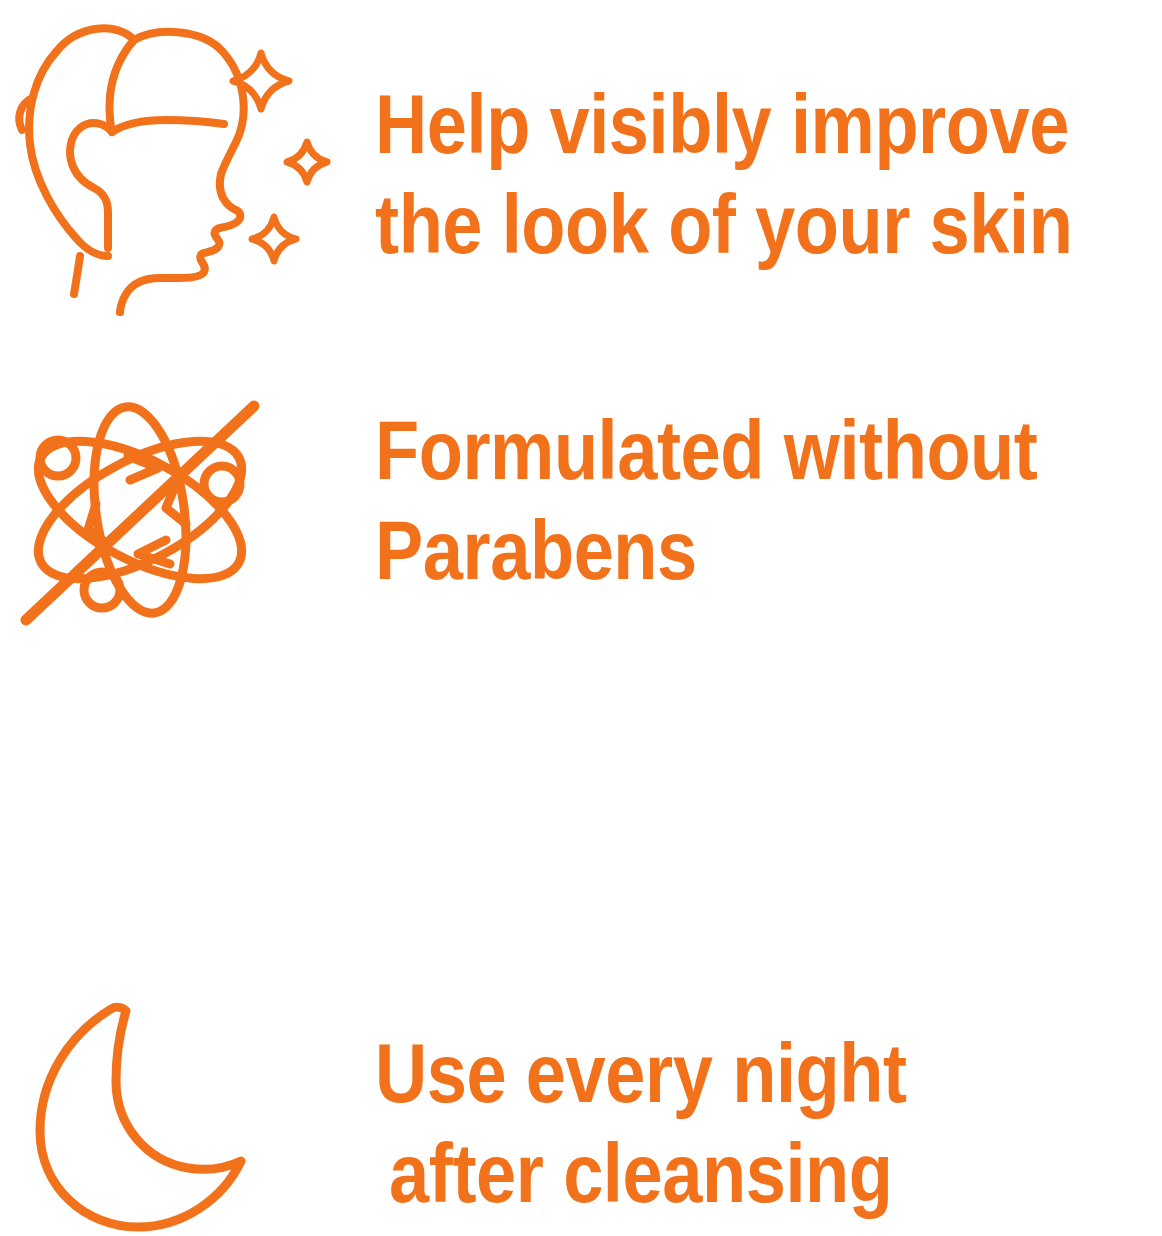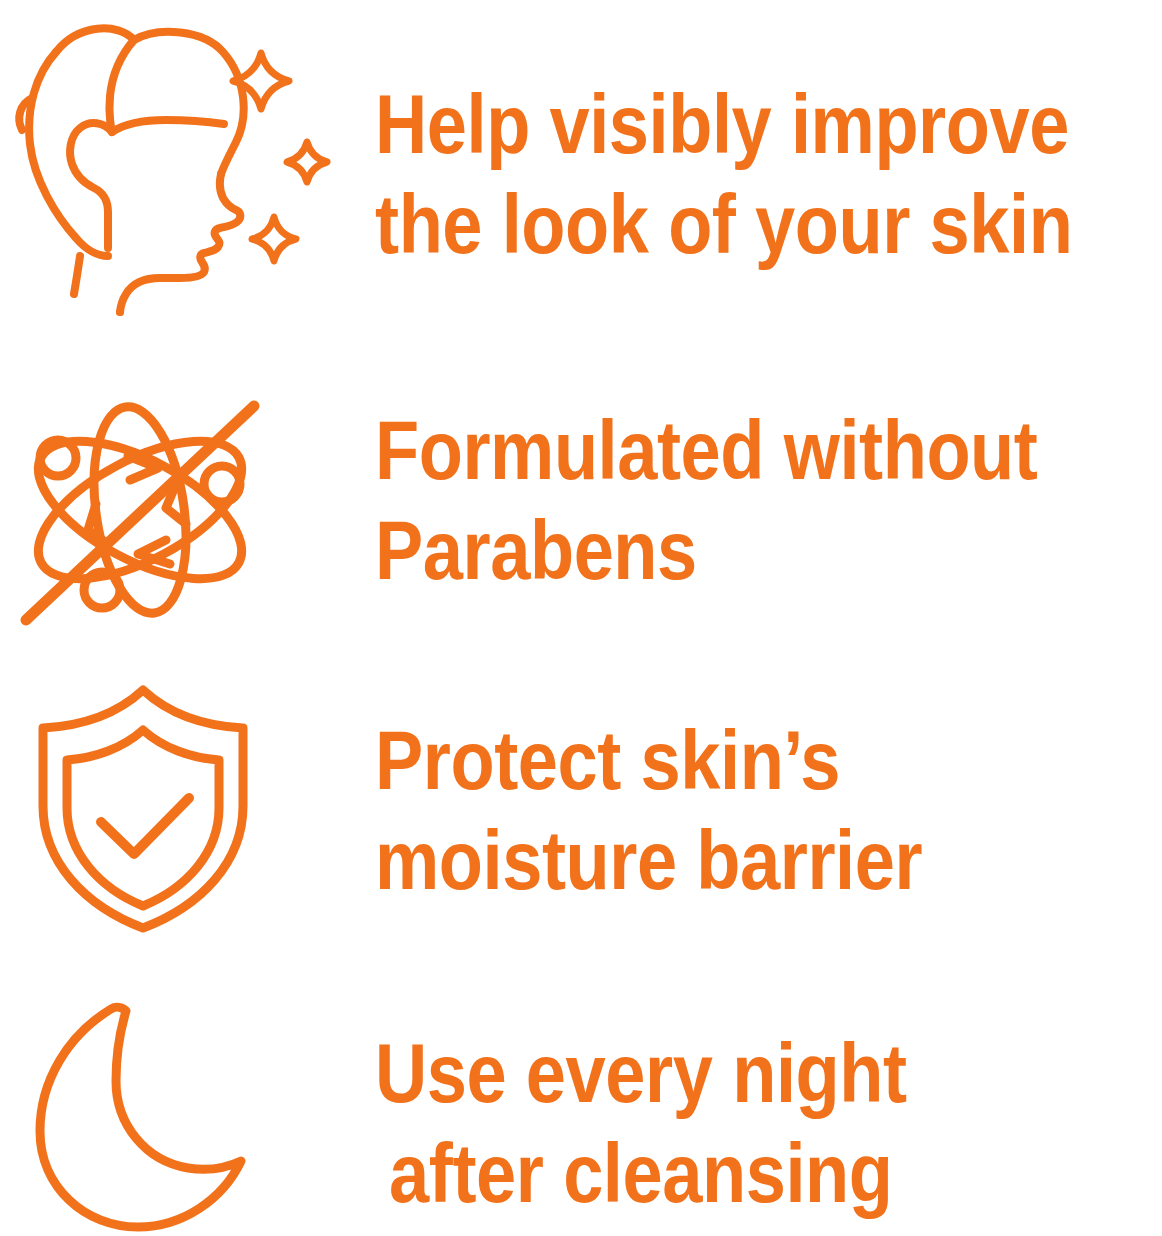--- a/index.html
+++ b/index.html
@@ -169,44 +169,20 @@
         <path d="M244 18 L16 232" stroke-width="11"></path>
       </svg>
     </div>
 
     <div class="benefit-text" style="color: rgb(242, 114, 28);">
       <span class="tline">Formulated without</span>
       <span class="tline">Parabens</span>
     </div>
   </div>
 
-  <div class="benefit-row" id="row-barrier">
-
-    <div class="benefit-icon">
-      <svg width="220" height="250" viewBox="0 0 220 250" fill="none" stroke="#F2721C" stroke-width="9" stroke-linecap="round" stroke-linejoin="round">
-
-        <path d="M110 6 C84 30 48 42 10 44
-                 L10 122 C10 178 52 222 110 244
-                 C168 222 210 178 210 122
-                 L210 44 C172 42 136 30 110 6 Z"></path>
-
-        <path d="M110 46 C90 64 62 74 34 76
-                 L34 124 C34 168 66 204 110 222
-                 C154 204 186 168 186 124
-                 L186 76 C158 74 130 64 110 46 Z"></path>
-
-        <path d="M68 138 L101 170 L156 114" stroke-width="10"></path>
-      </svg>
-    </div>
-
-    <div class="benefit-text" style="color: rgb(242, 114, 28);">
-      <span class="tline">Protect skin’s</span>
-      <span class="tline">moisture barrier</span>
-    </div>
-  </div>
 
   <div class="benefit-row" id="row-night">
 
     <div class="benefit-icon">
       <svg width="240" height="230" viewBox="0 0 240 230" fill="none" stroke="#F2721C" stroke-width="9" stroke-linecap="round" stroke-linejoin="round">
         <path d="M83 8
                  C40 34 12 80 12 130
                  C12 186 57 226 110 226
                  C155 226 195 198 213 160
                  C196 168 178 170 160 167

